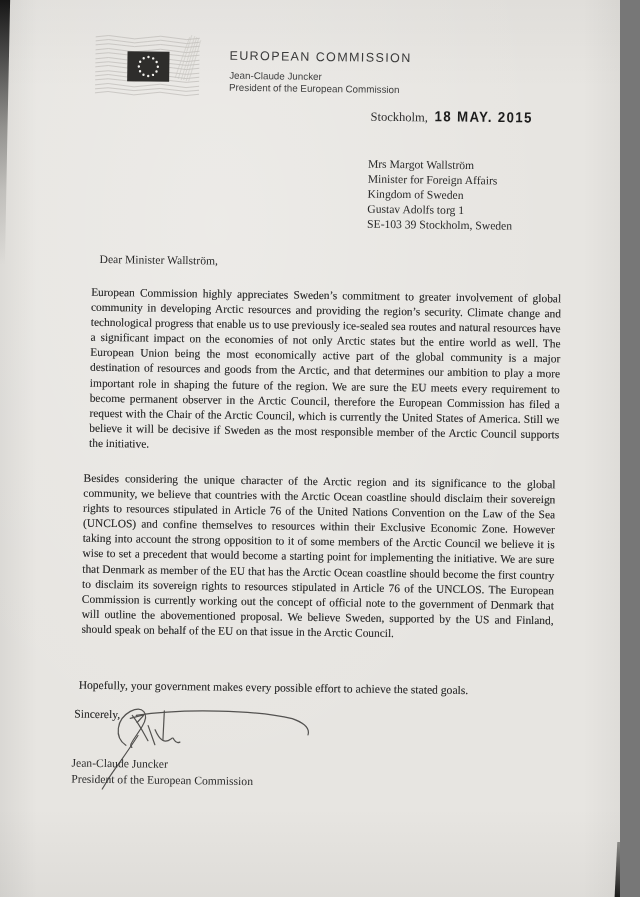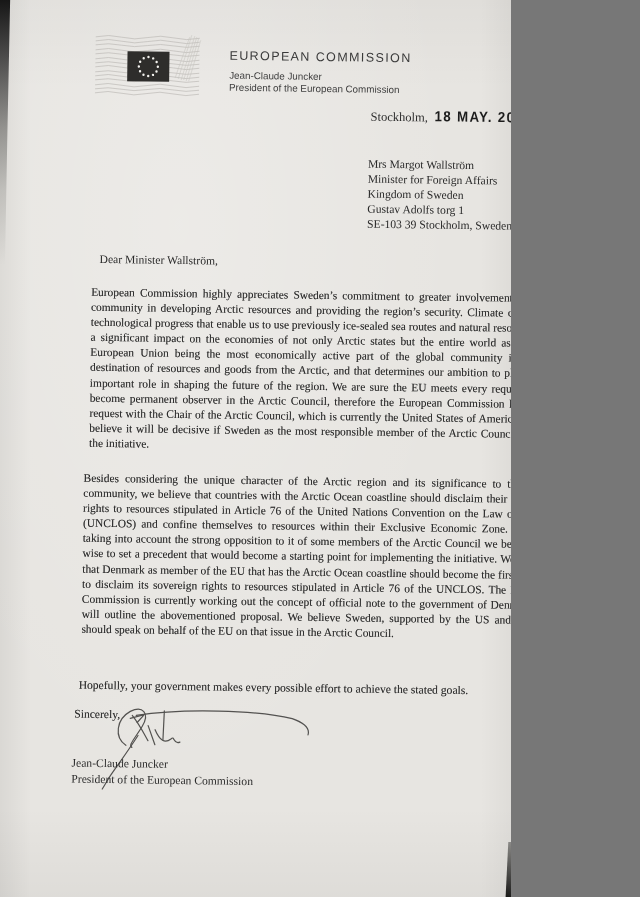--- a/index.html
+++ b/index.html
@@ -1,17 +1,17 @@
 <!DOCTYPE html>
 <html><head>
 <meta charset="utf-8">
 <style>
   html,body{margin:0;padding:0;background:#777;}
   .paper{
-    position:relative;width:511px;height:897px;overflow:hidden;
+    position:relative;width:620px;height:897px;overflow:hidden;
     background:
       radial-gradient(ellipse at 35% 25%, rgba(255,255,255,0.22), rgba(255,255,255,0) 60%),
       linear-gradient(90deg, rgba(0,0,0,0.06) 0%, rgba(0,0,0,0) 6%, rgba(0,0,0,0) 94%, rgba(0,0,0,0.04) 100%),
       linear-gradient(180deg, rgba(0,0,0,0.03) 0%, rgba(0,0,0,0) 10%, rgba(0,0,0,0) 90%, rgba(0,0,0,0.04) 100%),
       #e7e5e1;
     font-family:"Liberation Serif", serif;color:#2a2a2a;
   }
   .content{position:absolute;inset:0;transform:rotate(0.8deg);transform-origin:320px 450px;}
   .abs{position:absolute;}
   .ec-title{font-family:"Liberation Sans", sans-serif;font-size:12.5px;letter-spacing:1.4px;color:#3a3a3a;white-space:nowrap;}

